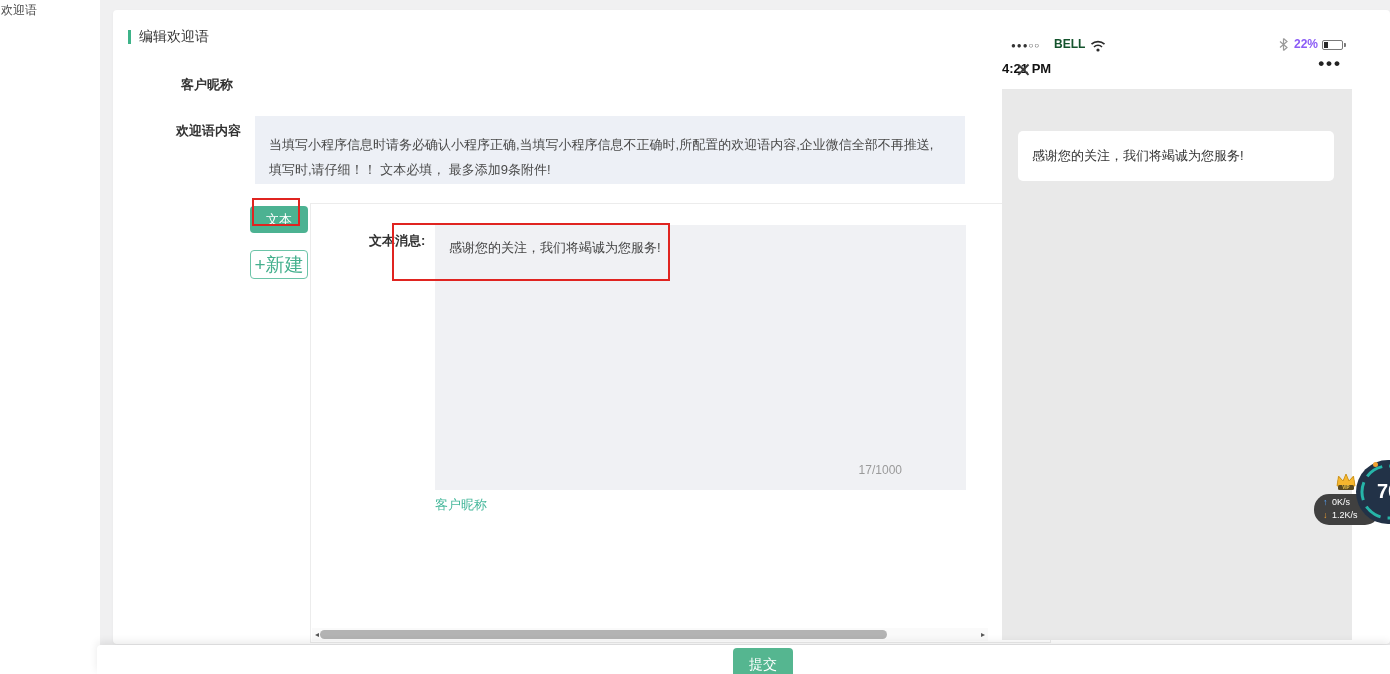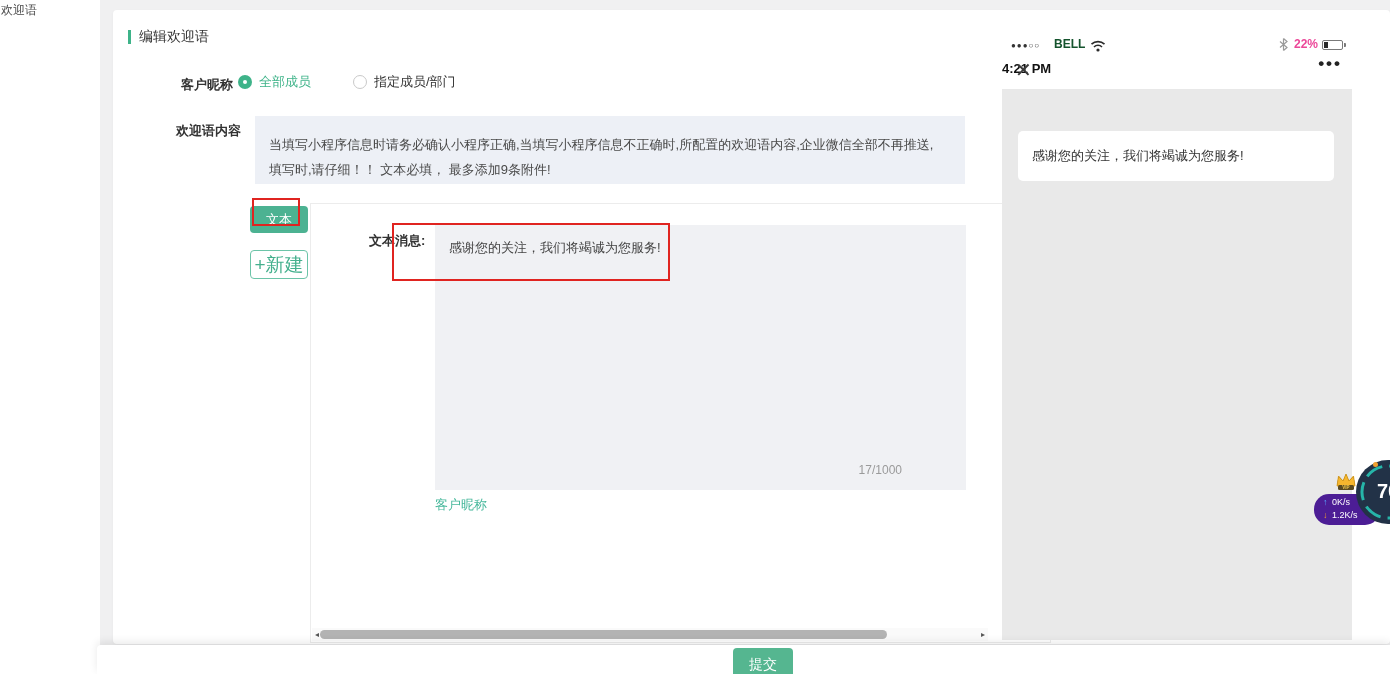--- a/index.html
+++ b/index.html
@@ -52,31 +52,31 @@
   .anno-2 { left:279px; top:213px; width:278px; height:58px; }
 
   
   .phone { position:absolute; left:889px; top:18px; width:350px; height:612px; background:#fff; }
   .ph-header { position:absolute; left:0; top:0; width:350px; height:62px; background:#fff; border-bottom:1px solid #e8e8e8; }
   .signal-dots { position:absolute; left:9px; top:13px; font-size:8px; color:#333; letter-spacing:1px; }
   .carrier { position:absolute; left:52px; top:9px; font-size:12px; font-weight:600; color:#14532d; }
   .wifi-icon { position:absolute; left:88px; top:10px; }
   .ph-time { position:absolute; left:0; top:9px; width:350px; text-align:left; font-size:13px; font-weight:700; color:#111;margin-top:24px; }
   .bt-icon { position:absolute; right:64px; top:9px; }
-  .battery-pct { position:absolute; right:34px; top:9px; font-size:12px; font-weight:600; color:#ec4899; }
+  .battery-pct { position:absolute; right:34px; top:9px; font-size:12px; font-weight:600; color:#8b5cf6; }
   .battery-icon { position:absolute; right:9px; top:12px; width:21px; height:10px; border:1px solid #7a7a7a; border-radius:2px; }
   .battery-icon::after { content:""; position:absolute; right:-4px; top:2px; width:2px; height:4px; background:#7a7a7a; border-radius:0 1px 1px 0; }
   .battery-fill { position:absolute; left:1px; top:1px; width:4px; height:6px; background:#2b2b2b; }
   .ph-close { position:absolute; left:13px; top:30px; font-size:20px; font-weight:700; color:#3a3a3a; cursor:pointer; }
   .ph-more { position:absolute; right:10px; top:26px; font-size:17px; font-weight:700; color:#222; letter-spacing:2px; cursor:pointer; }
   .ph-body { position:absolute; left:0; top:62px; width:350px; height:550px; background:#e9e9e9; }
   .bubble { position:absolute; left:16px; top:41px; width:316px; height:50px; background:#fff; border-radius:5px; padding:16px 14px 0 14px; font-size:13px; color:#333; }
 
   
-  .net-pill { position:absolute; left:1314px; top:494px; width:66px; height:31px; background:#4c1d95; border-radius:15px; z-index:40; color:#fff; font-size:9px; padding:2px 0 16px 9px; line-height:13px; }
+  .net-pill { position:absolute; left:1314px; top:494px; width:66px; height:31px; background:#404040; border-radius:15px; z-index:40; color:#fff; font-size:9px; padding:2px 0 16px 9px; line-height:13px; }
   .net-pill .up-arrow { color:#58a6ff; display:inline-block; width:9px; }
   .net-pill .down-arrow { color:#f0a030; display:inline-block; width:9px; }
   .crown { position:absolute; left:1334px; top:471px; z-index:42; }
   .gauge { position:absolute; left:1356px; top:460px; width:64px; height:64px; border-radius:50%; background:#223247; z-index:41; }
   .gauge svg { position:absolute; left:0; top:0; }
   .gauge .score { position:absolute; left:0; top:20px; width:64px; text-align:center; font-size:20px; font-weight:700; color:#fff; }
   .gauge .dot { position:absolute; left:17px; top:2px; width:5px; height:5px; border-radius:50%; background:#f0a030; }
 
   .footer { position:absolute; left:97px; top:645px; width:1293px; height:29px; background:#fff; border-radius:4px 0 0 0; box-shadow:0 -3px 8px rgba(0,0,0,0.09); }
   .submit-btn { position:absolute; left:636px; top:3px; width:60px; height:34px; background:#55b690; border-radius:4px; color:#fff; font-size:14px; text-align:center; line-height:33px; cursor:pointer; }
@@ -91,27 +91,20 @@
   </div>
 
   <div class="card">
 
     <div class="title-row">
       <span class="title-bar-accent"></span>
       <span class="page-title">编辑欢迎语</span>
     </div>
 
     <div class="form-label lbl-member">客户昵称</div>
-    <div class="radio-row">
-      <span class="radio on"></span>
-      <span class="radio-lbl green">全部成员</span>
-      <span class="radio-gap"></span>
-      <span class="radio off"></span>
-      <span class="radio-lbl dark">指定成员/部门</span>
-    </div>
 
     <div class="form-label lbl-content">欢迎语内容</div>
     <div class="info-box">
       <div>当填写小程序信息时请务必确认小程序正确,当填写小程序信息不正确时,所配置的欢迎语内容,企业微信全部不再推送,</div>
       <div>填写时,请仔细！！ 文本必填， 最多添加9条附件!</div>
     </div>
 
     <div class="tab-text-btn">文本</div>
     <div class="new-btn">+新建</div>
 

